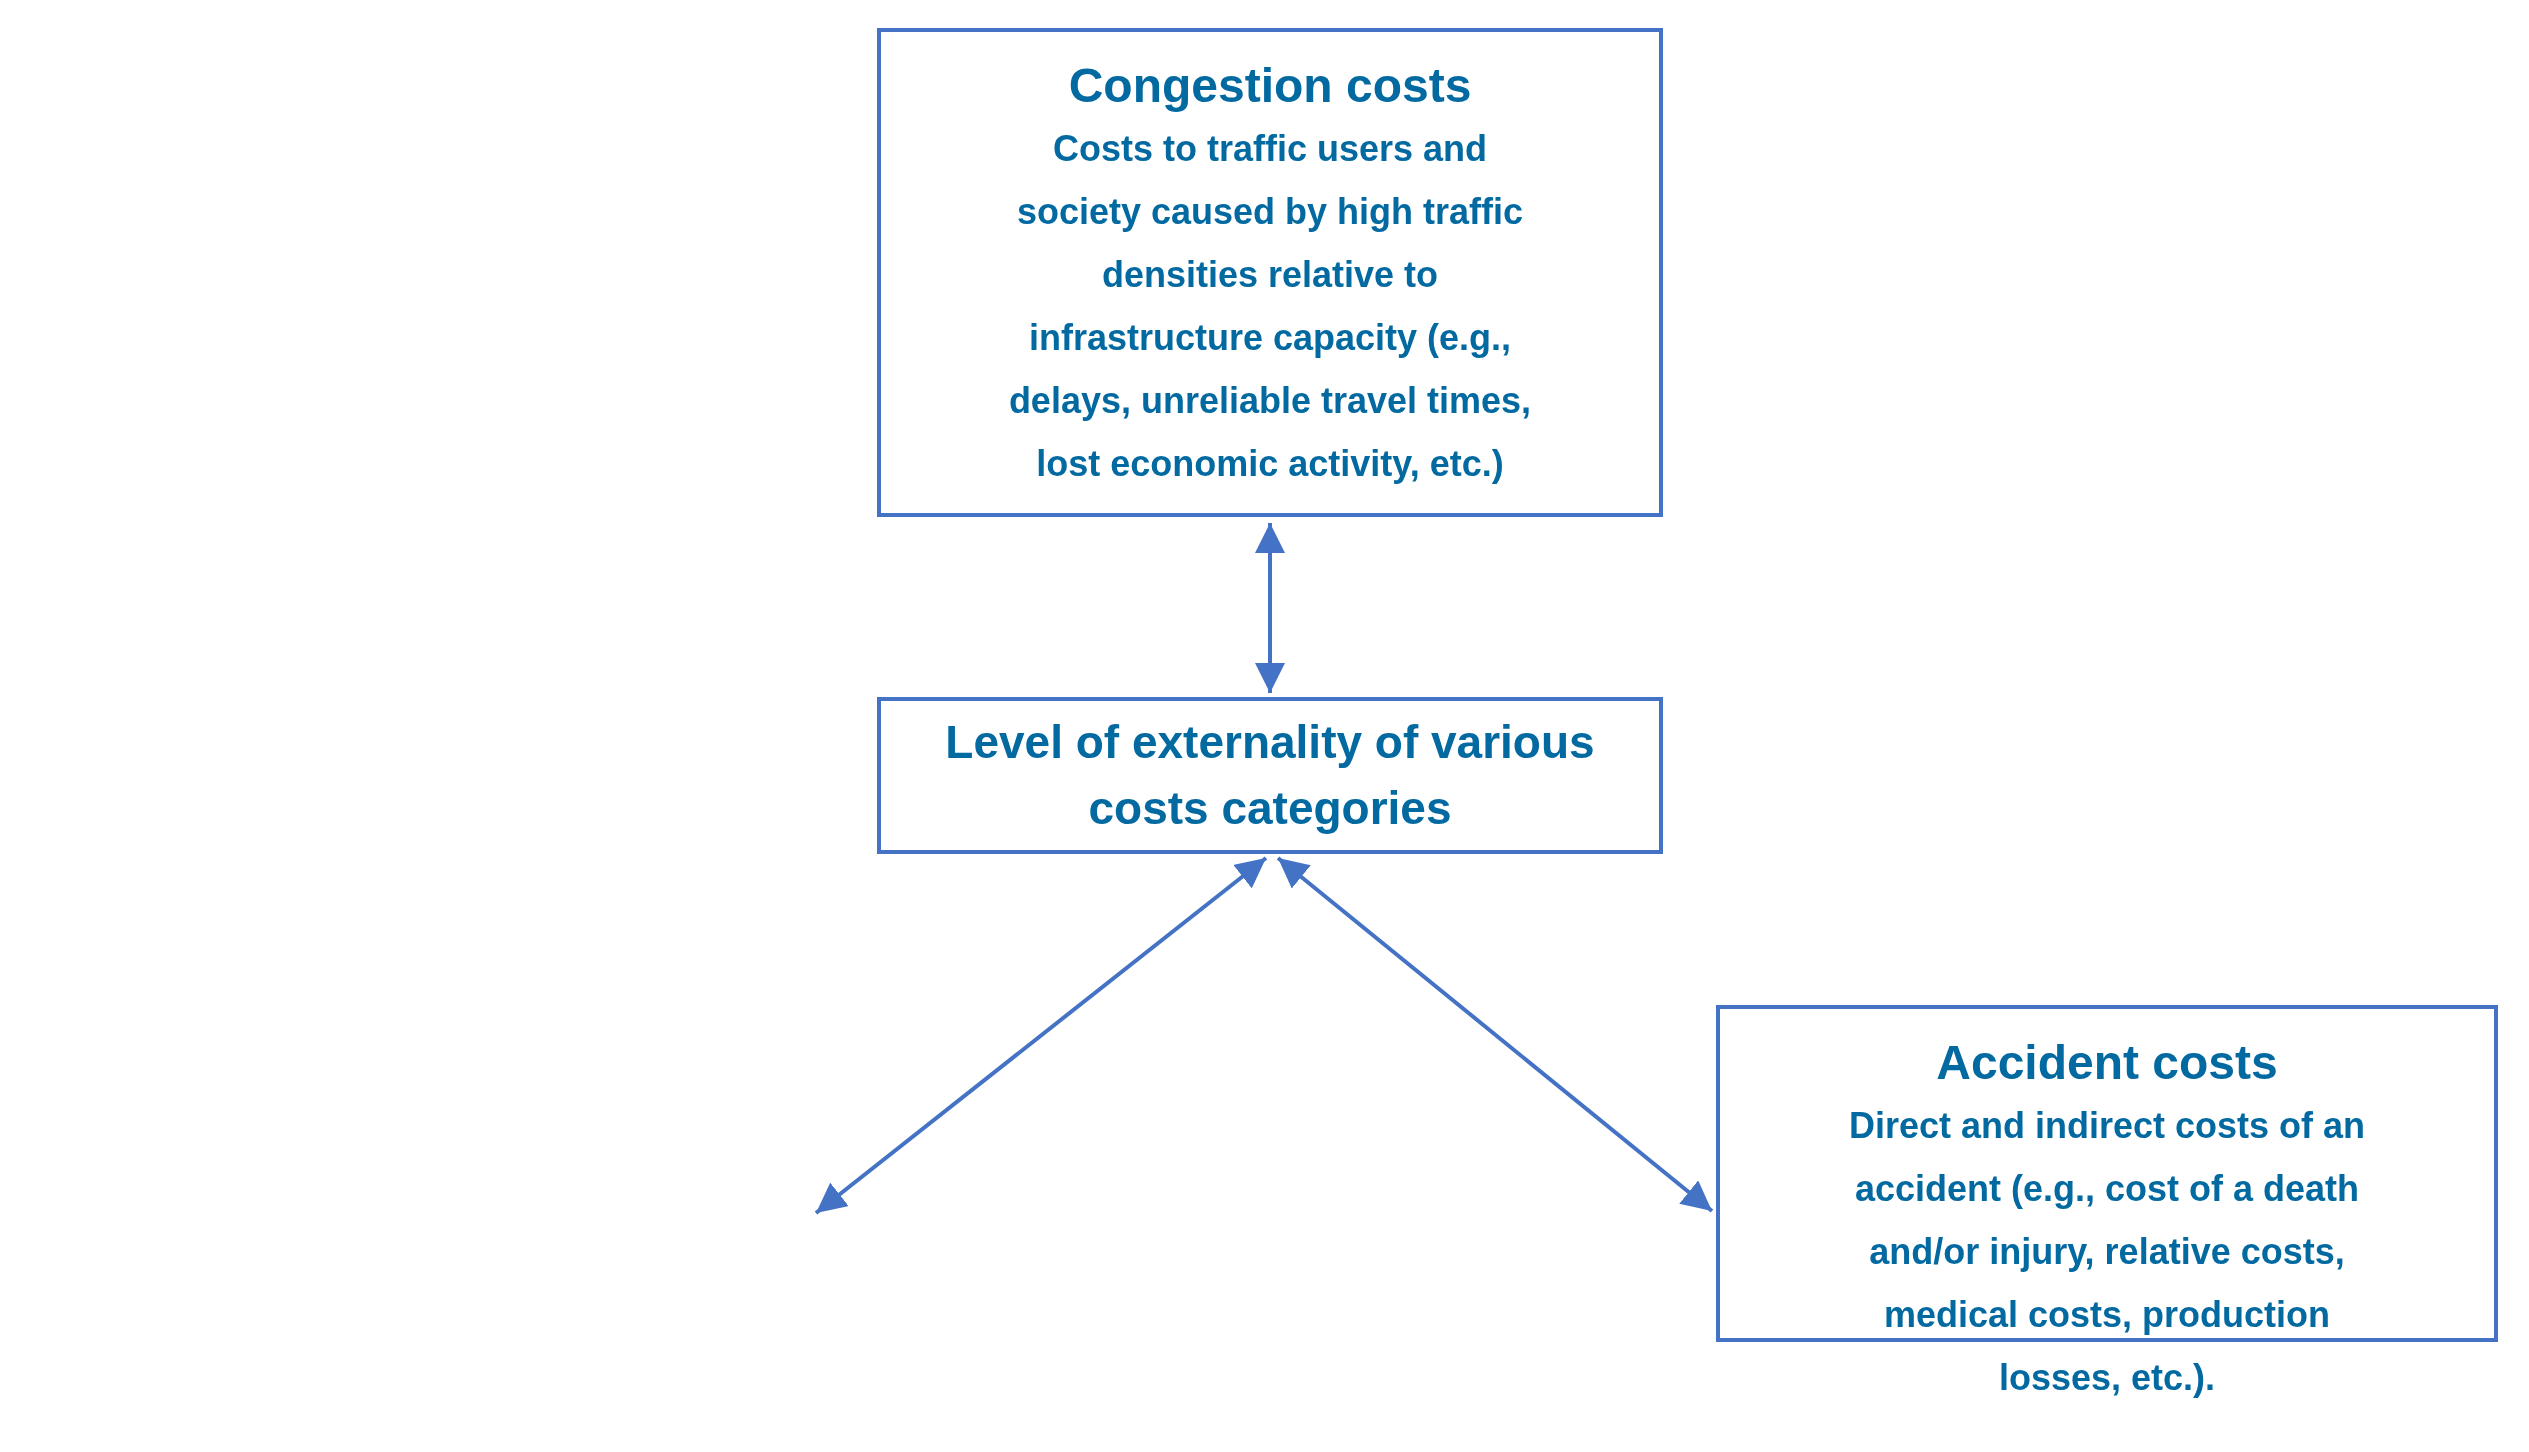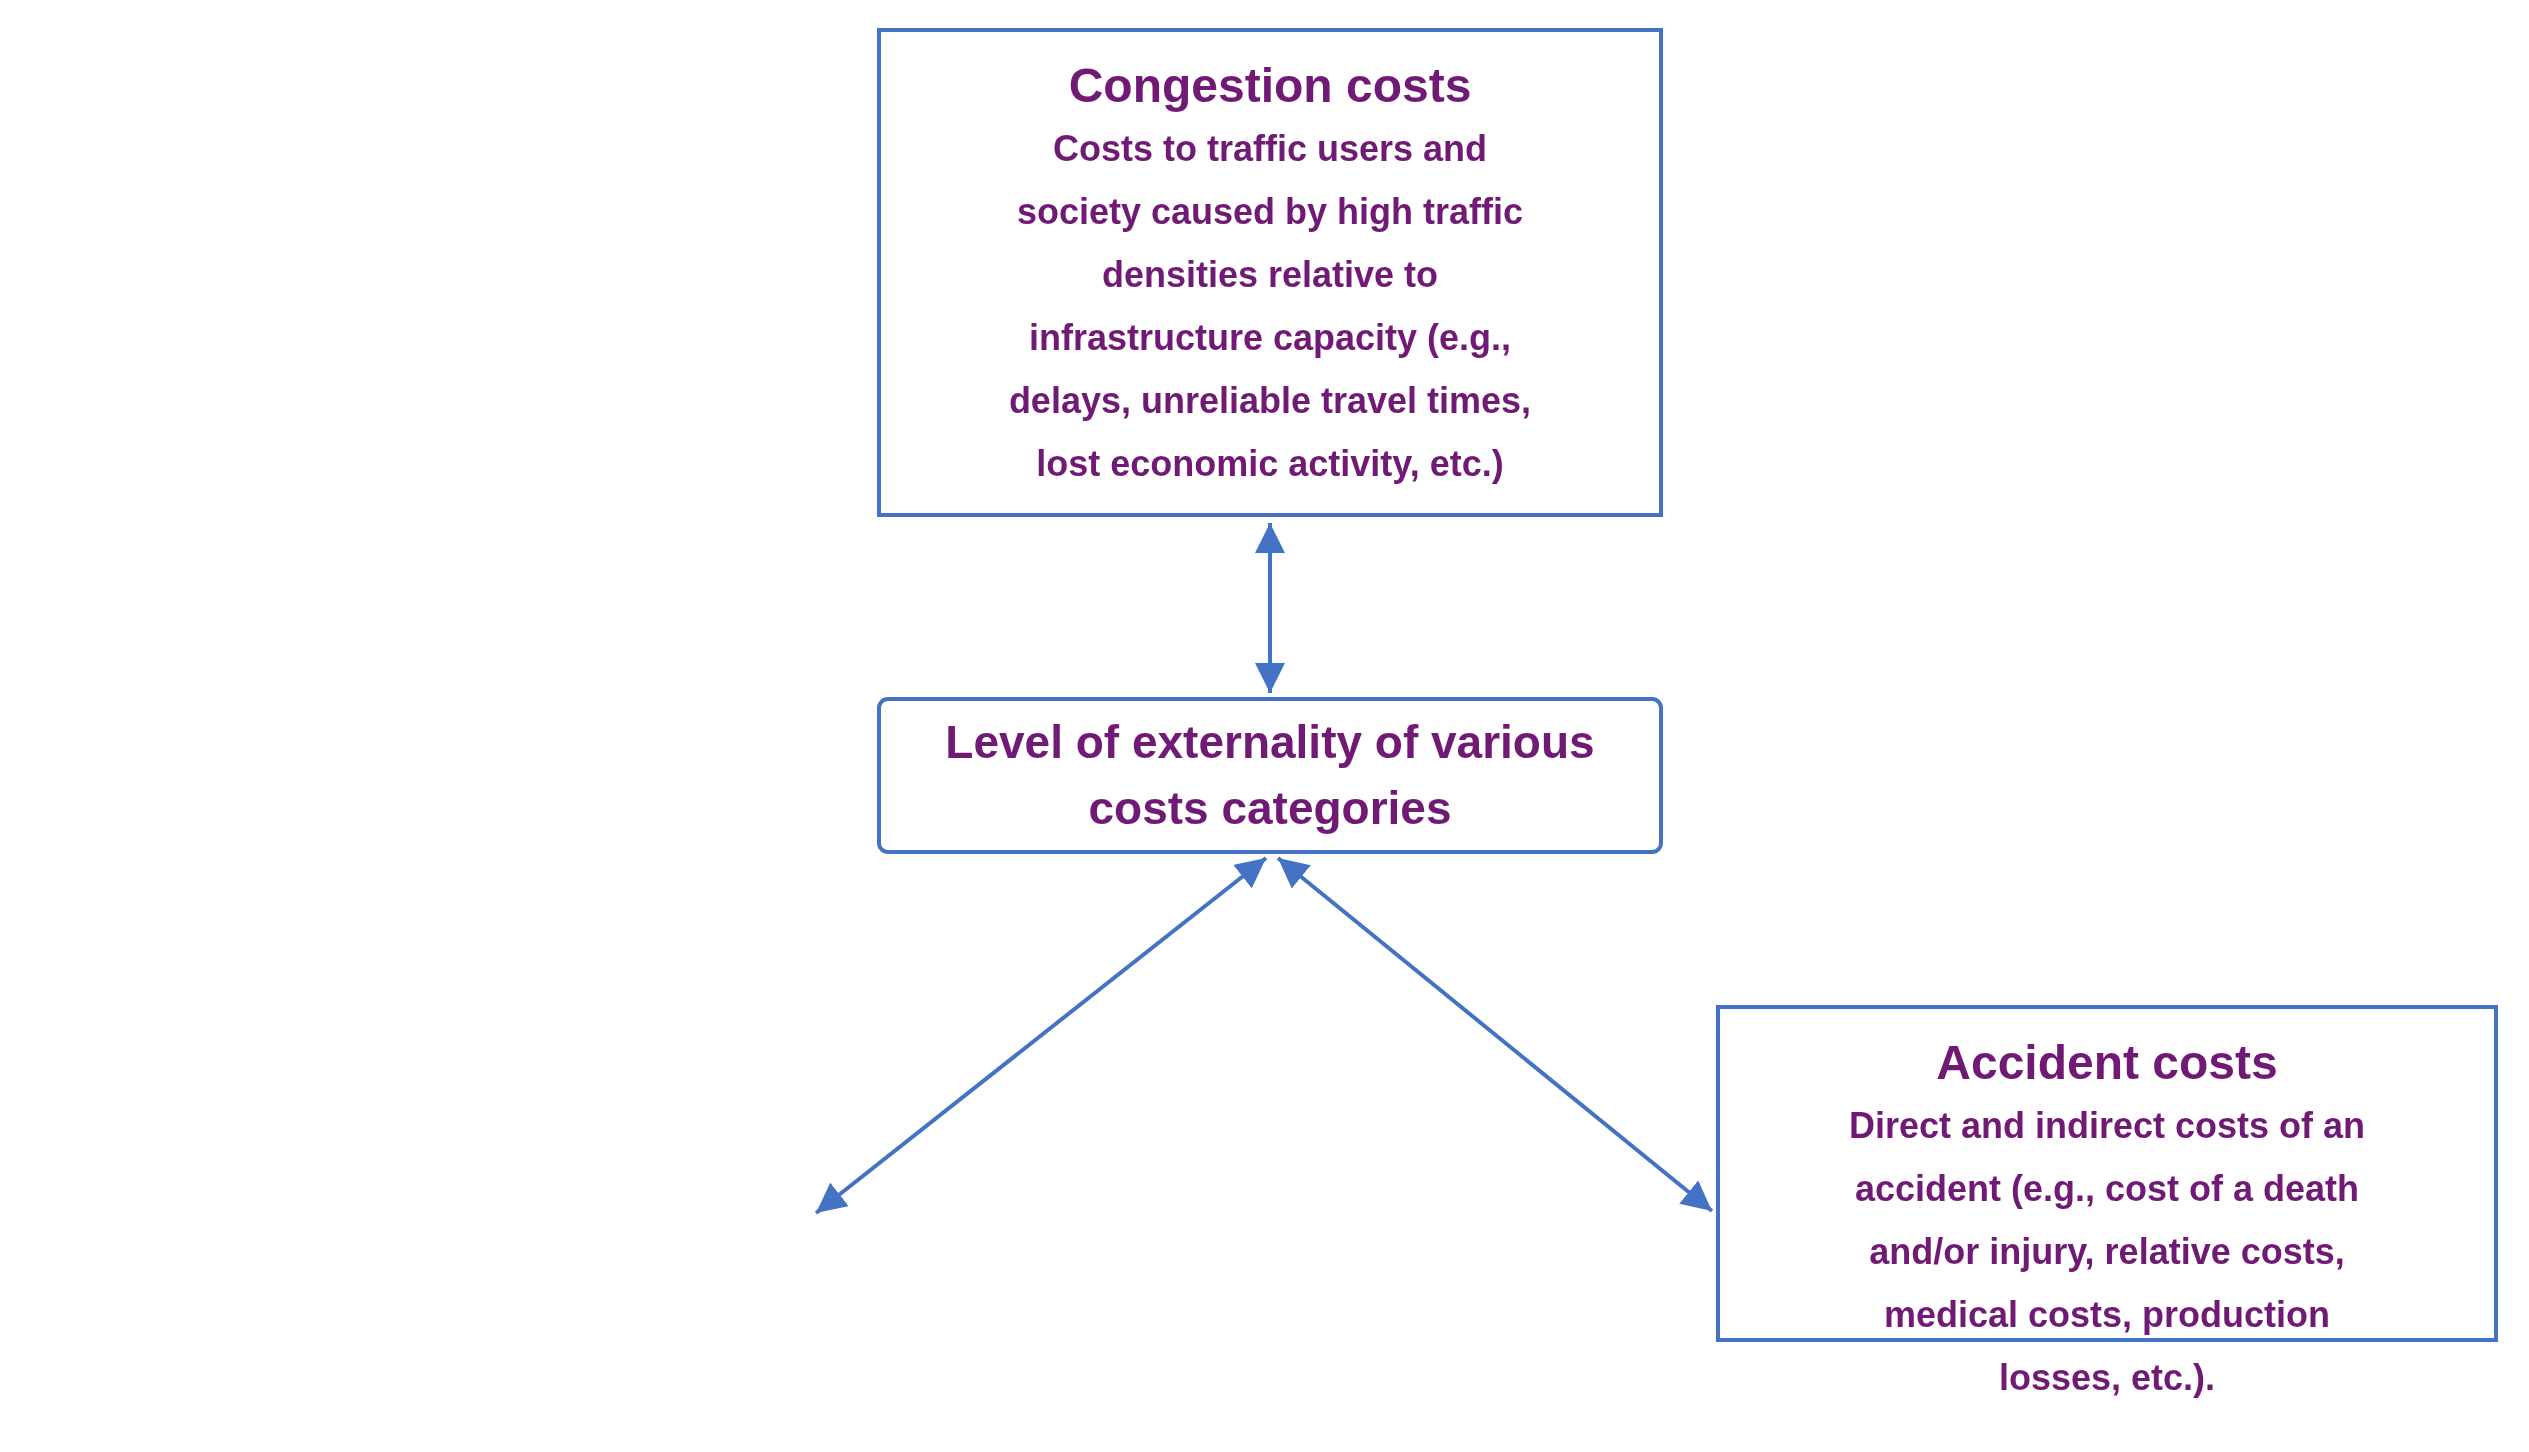--- a/index.html
+++ b/index.html
@@ -6,21 +6,21 @@
     margin: 0;
     padding: 0;
     background: #ffffff;
   }
   .canvas {
     position: relative;
     width: 2529px;
     height: 1452px;
     background: #ffffff;
     font-family: "Liberation Sans", sans-serif;
-    color: #701a75;
+    color: #0369a1;
     overflow: hidden;
   }
   .arrow-layer {
     position: absolute;
     left: 0;
     top: 0;
     width: 2529px;
     height: 1452px;
   }
   .diagram-box {
@@ -40,21 +40,20 @@
   .box-body {
     font-weight: bold;
     font-size: 36px;
     line-height: 63px;
     white-space: pre-wrap;
   }
   .box-congestion  { left: 877px;  top: 28px;   width: 786px; height: 489px; }
   .box-externality {
     left: 877px;  top: 697px;  width: 786px; height: 157px;
     padding-top: 8px;
-    border-radius: 11px;
   }
   .box-externality .box-title {
     font-size: 46px;
     line-height: 66px;
   }
   .box-environmental { left: 28px;   top: 1005px; width: 785px; height: 423px; }
   .box-accident      { left: 1716px; top: 1005px; width: 782px; height: 337px; }
 </style>
 </head>
 <body>

